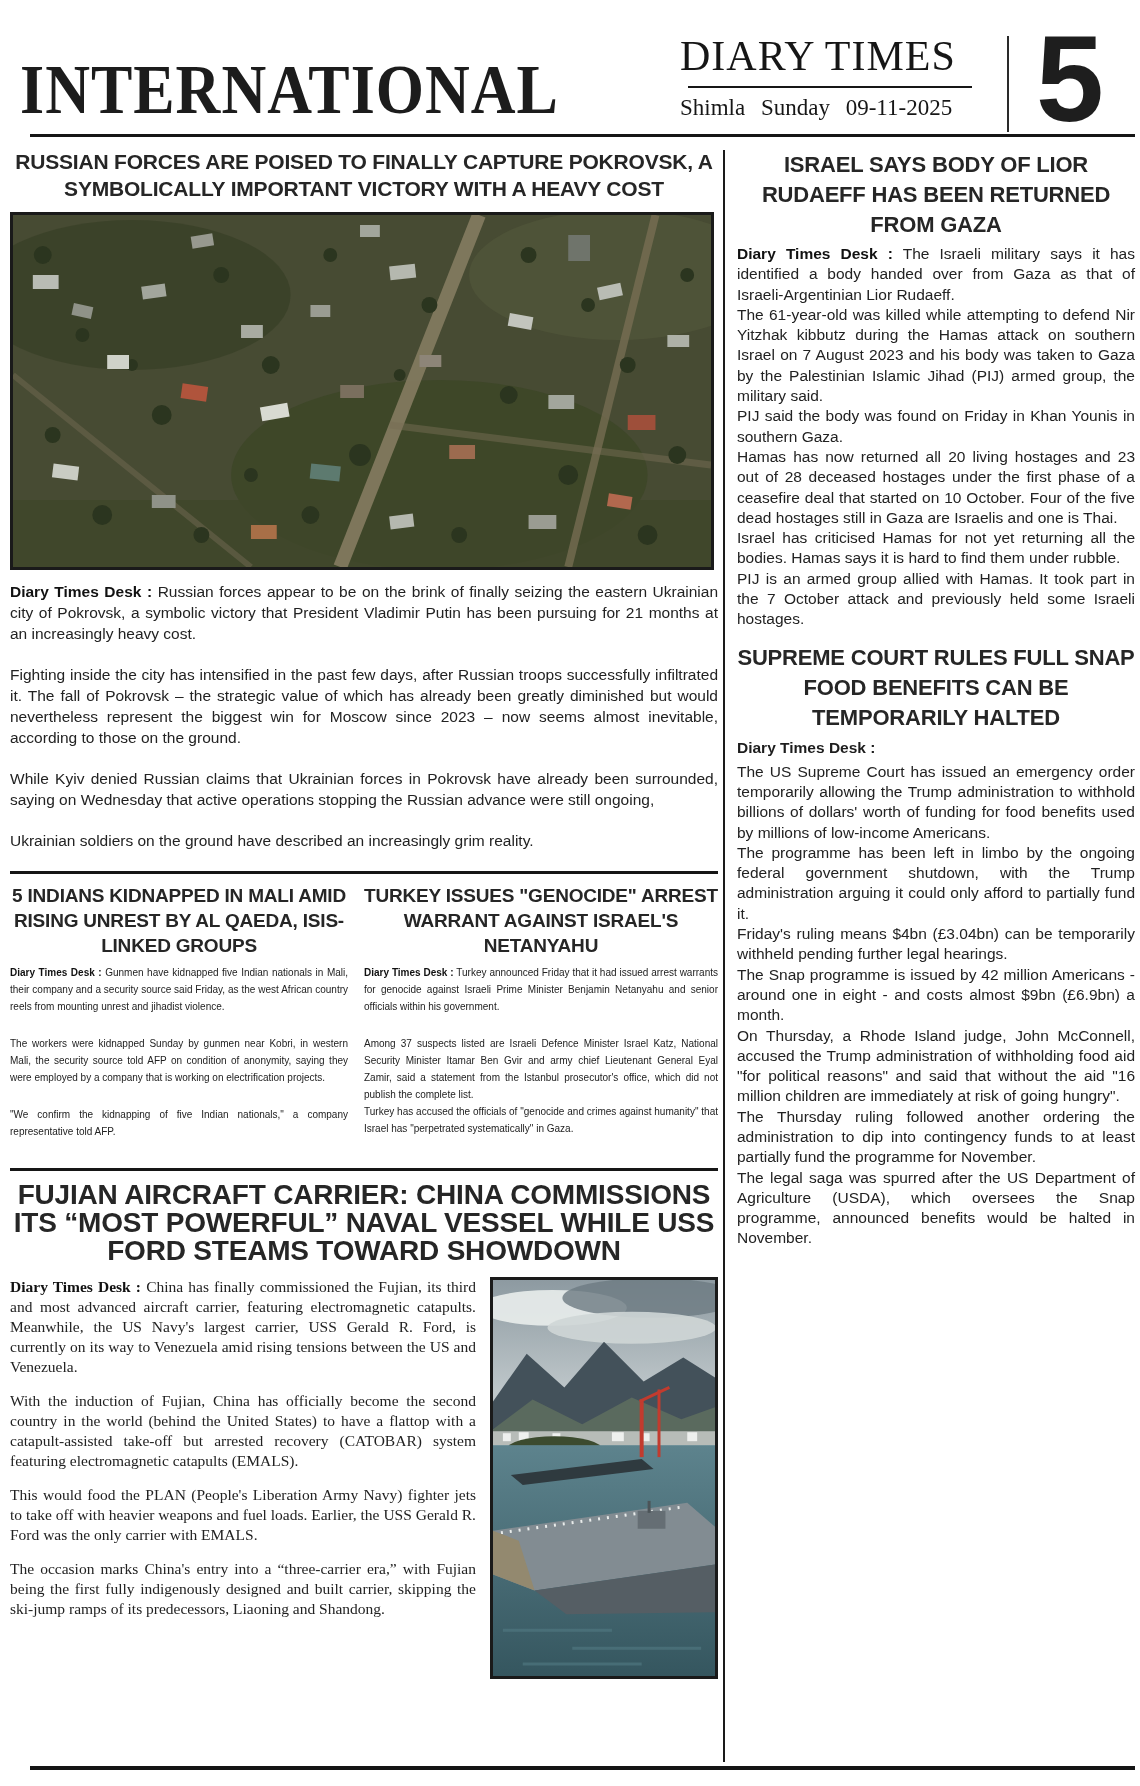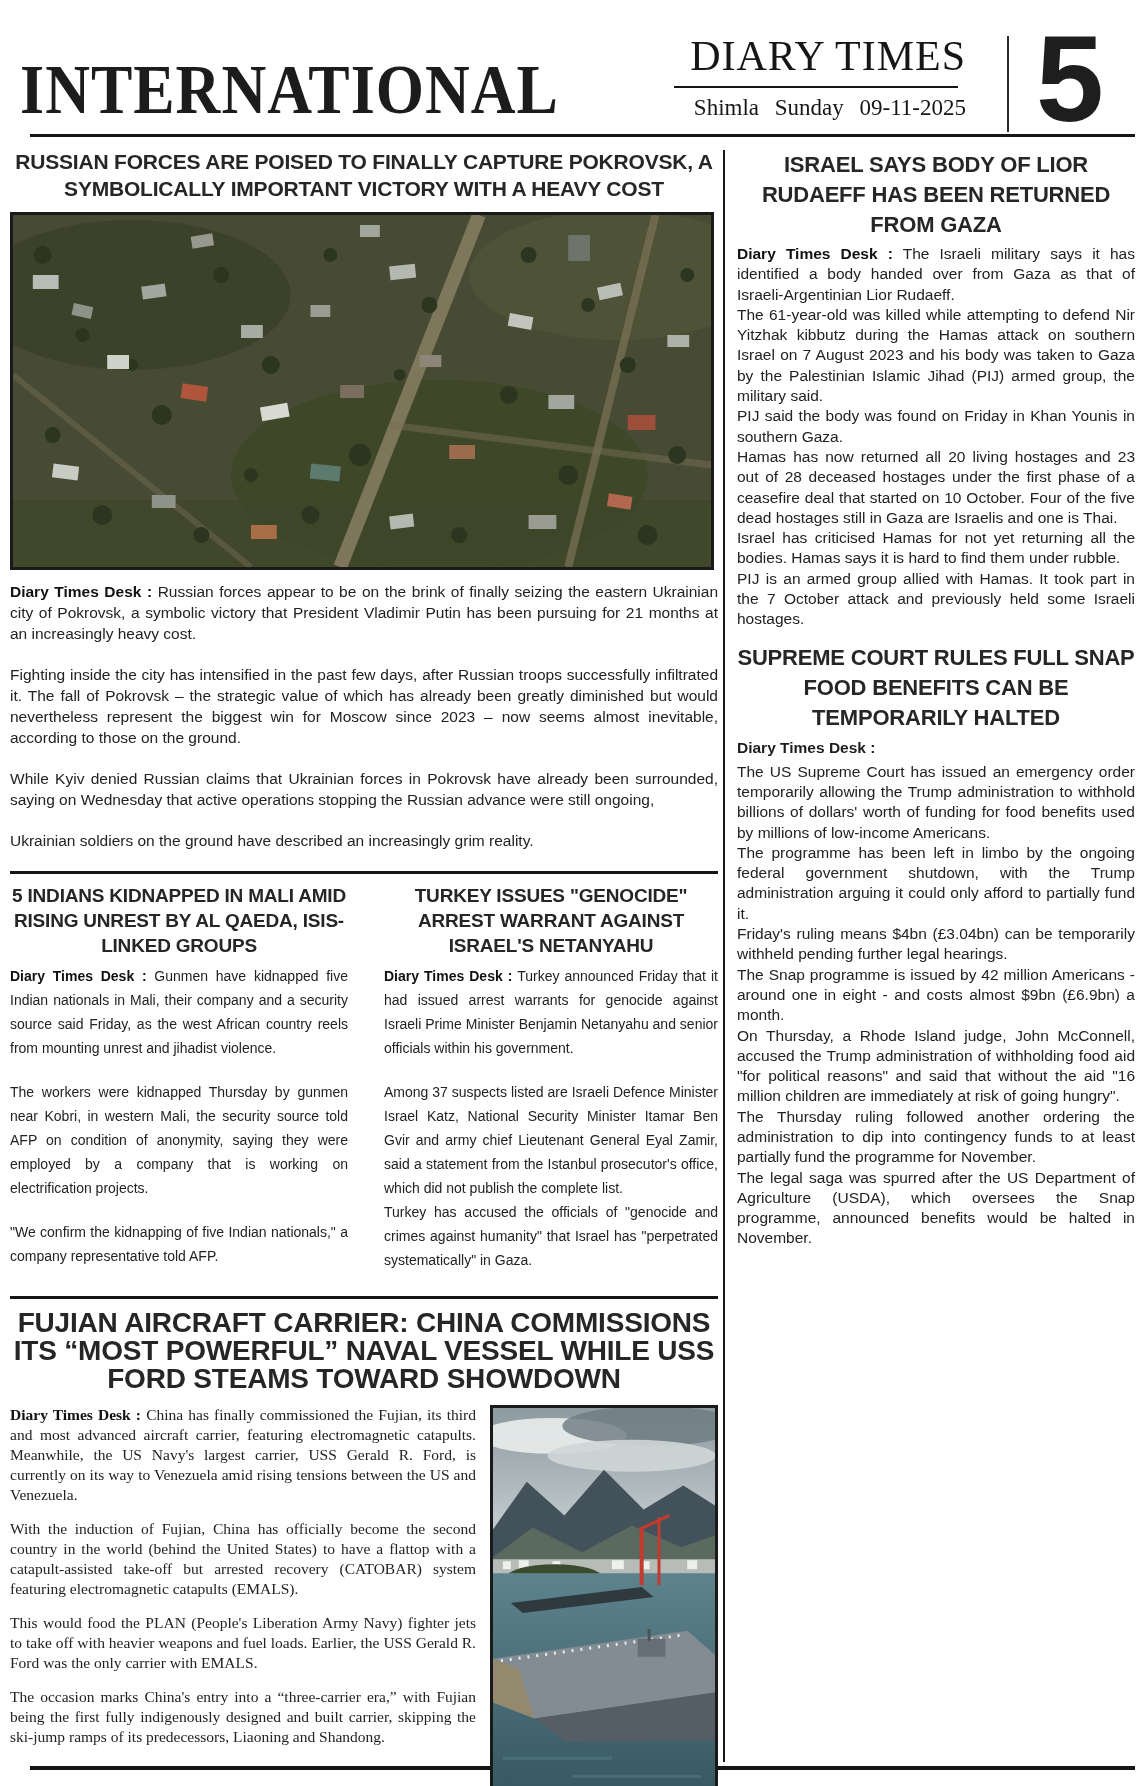--- a/index.html
+++ b/index.html
@@ -10,21 +10,21 @@
   }
   .abs { position:absolute; }
 
   
   .section-title {
     left:20px; top:50px;
     font-family:"Liberation Serif", serif;
     font-size:62px; font-weight:600; letter-spacing:1px; color:#1c1c1c;
     transform:scaleY(1.12); transform-origin:top left; white-space:nowrap;
   }
-  .masthead { left:666px; top:32px; width:300px; text-align:right;
+  .masthead { left:680px; top:32px; width:300px; text-align:left;
     font-family:"Liberation Serif", serif; color:#161616; }
   .masthead-title { font-size:42px; font-weight:500; letter-spacing:1px; white-space:nowrap; }
   .masthead-rule { height:2px; background:#161616; margin:6px 8px 7px; }
   .masthead-dateline { font-size:23px; word-spacing:10px; white-space:nowrap; }
   .mast-vline { left:1007px; top:36px; width:2px; height:96px; background:#2a2a2a; }
   .page-number { left:1036px; top:18px; font-size:122px; font-weight:800;
     color:#1e1e1e; letter-spacing:-4px; line-height:1; }
   .header-rule { left:30px; top:134px; width:1105px; height:3px; background:#151515; }
 
   
@@ -38,25 +38,25 @@
 
   
   .left-region { left:10px; top:148px; width:708px; }
   .pokrovsk-headline { font-size:21px; line-height:27px; }
   .photo-frame { border:3px solid #1a1a1a; display:block; }
   .pokrovsk-photo { width:704px; height:358px; margin-top:10px; }
   .pokrovsk-body { margin-top:11px; font-size:15.5px; line-height:21px; color:#222; }
   .pokrovsk-body p { margin-bottom:20px; }
   .hrule { height:3px; background:#161616; margin:2px 0 9px; }
 
-  .two-col { display:flex; gap:36px; margin-bottom:8px;justify-content:flex-end; }
+  .two-col { display:flex; gap:16px; margin-bottom:8px;justify-content:flex-end; }
   .col-a { width:338px; flex:0 0 auto; }
   .col-b { flex:1 1 auto; }
   .col-headline { font-size:19px; line-height:25px; margin-bottom:6px; }
-  .col-body { font-size:14px; line-height:24px; color:#222; }
+  .col-body { font-size:10px; line-height:17px; color:#222; }
   .col-body p { margin-bottom:20px; }
   .col-body p.nogap { margin-bottom:0; }
 
   .fujian-headline { font-size:28px; line-height:28px; margin:10px 0 12px; }
   .fujian-row { display:flex; gap:14px; }
   .fujian-text { flex:1 1 auto; font-size:15.5px; line-height:20px; color:#222; }
   .fujian-text p { margin-bottom:14px;font-family:Liberation Serif, serif; }
   .fujian-photo { width:228px; height:402px; flex:0 0 auto; }
 
   
@@ -169,21 +169,21 @@
       <p>Ukrainian soldiers on the ground have described an increasingly grim reality.</p>
     </div>
 
     <div class="hrule"></div>
 
     <div class="two-col">
       <section class="col-a">
         <h2 class="col-headline">5 INDIANS KIDNAPPED IN MALI AMID RISING UNREST BY AL QAEDA, ISIS-LINKED GROUPS</h2>
         <div class="art-body col-body">
           <p><strong class="byline">Diary Times Desk :</strong> <span>Gunmen have kidnapped five Indian nationals in Mali, their company and a security source said Friday, as the west African country reels from mounting unrest and jihadist violence.</span></p>
-          <p>The workers were kidnapped Thursday by gunmen near Kobri, in western Mali, the security source told AFP on condition of anonymity, saying they were employed by a company that is working on electrification projects.</p>
+          <p>The workers were kidnapped Sunday by gunmen near Kobri, in western Mali, the security source told AFP on condition of anonymity, saying they were employed by a company that is working on electrification projects.</p>
           <p>"We confirm the kidnapping of five Indian nationals," a company representative told AFP.</p>
         </div>
       </section>
       <section class="col-b">
         <h2 class="col-headline">TURKEY ISSUES "GENOCIDE" ARREST WARRANT AGAINST ISRAEL'S NETANYAHU</h2>
         <div class="art-body col-body">
           <p><strong class="byline">Diary Times Desk :</strong> <span>Turkey announced Friday that it had issued arrest warrants for genocide against Israeli Prime Minister Benjamin Netanyahu and senior officials within his government.</span></p>
           <p class="nogap">Among 37 suspects listed are Israeli Defence Minister Israel Katz, National Security Minister Itamar Ben Gvir and army chief Lieutenant General Eyal Zamir, said a statement from the Istanbul prosecutor's office, which did not publish the complete list.</p>
           <p class="nogap">Turkey has accused the officials of "genocide and crimes against humanity" that Israel has "perpetrated systematically" in Gaza.</p>
         </div>

